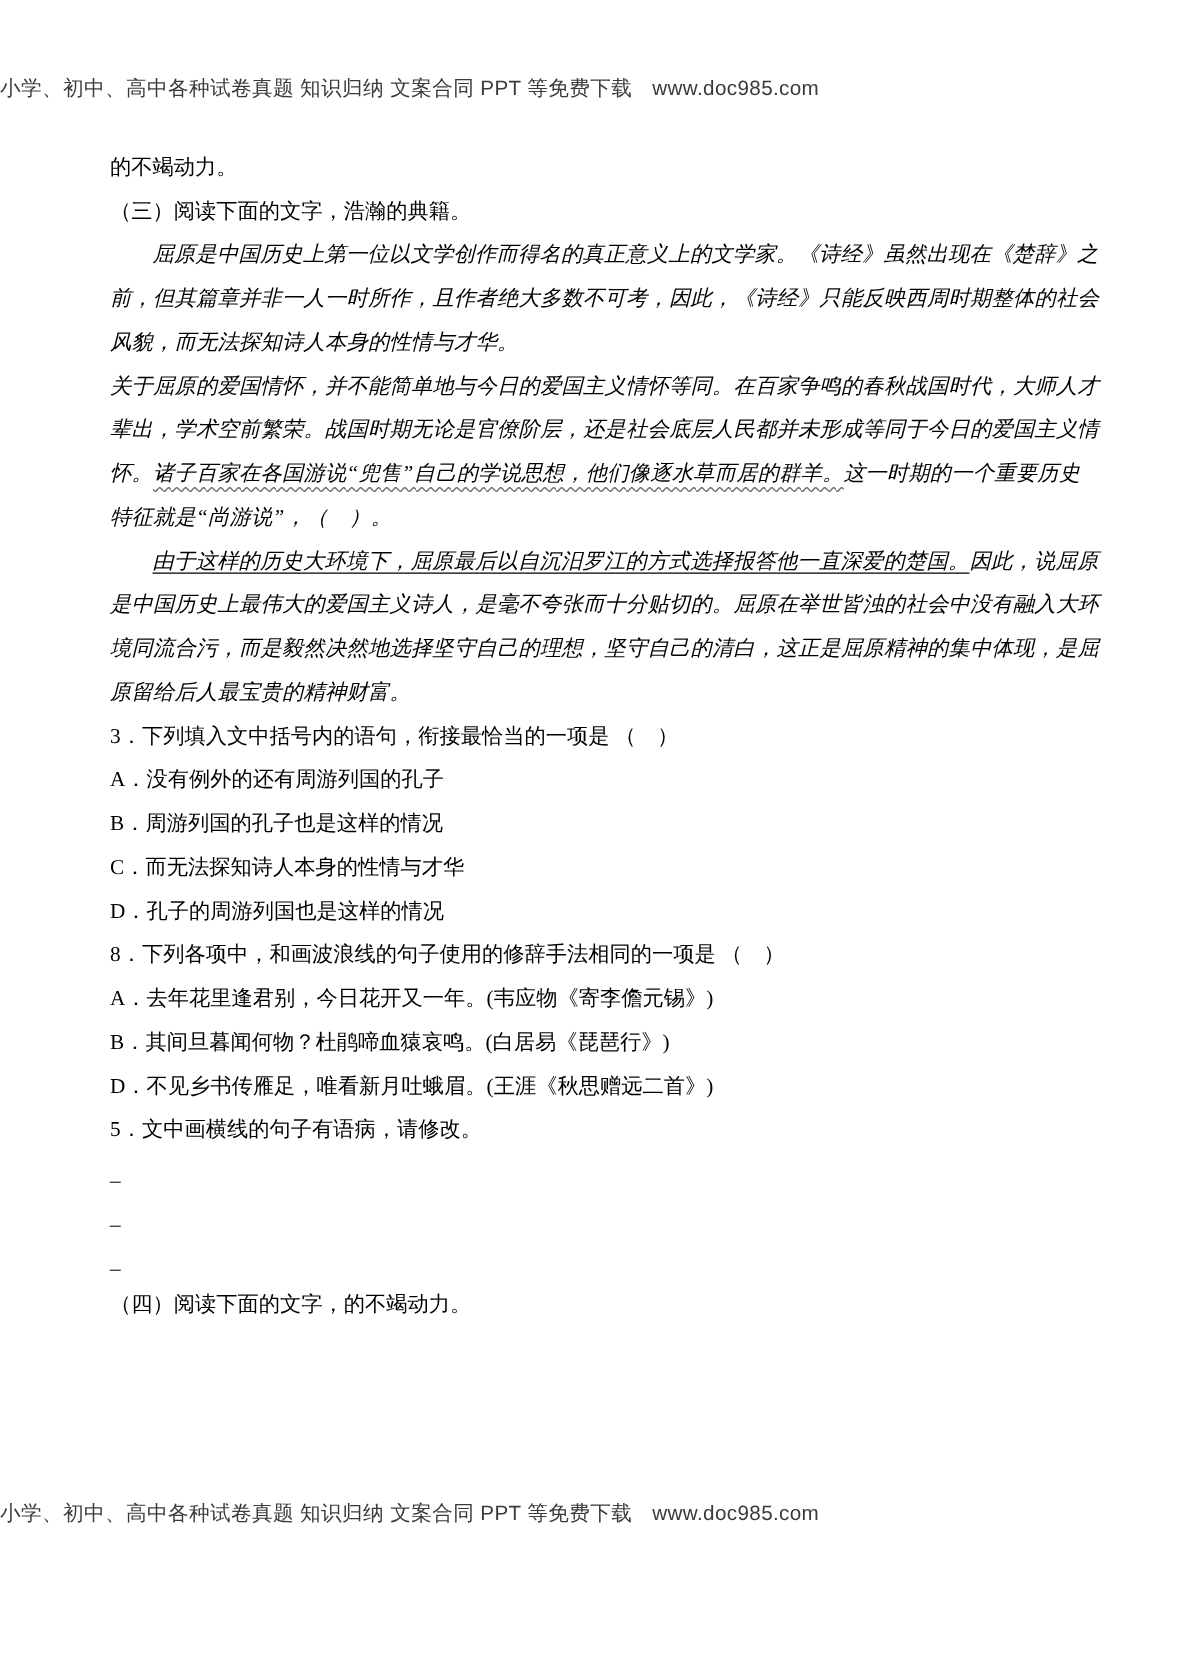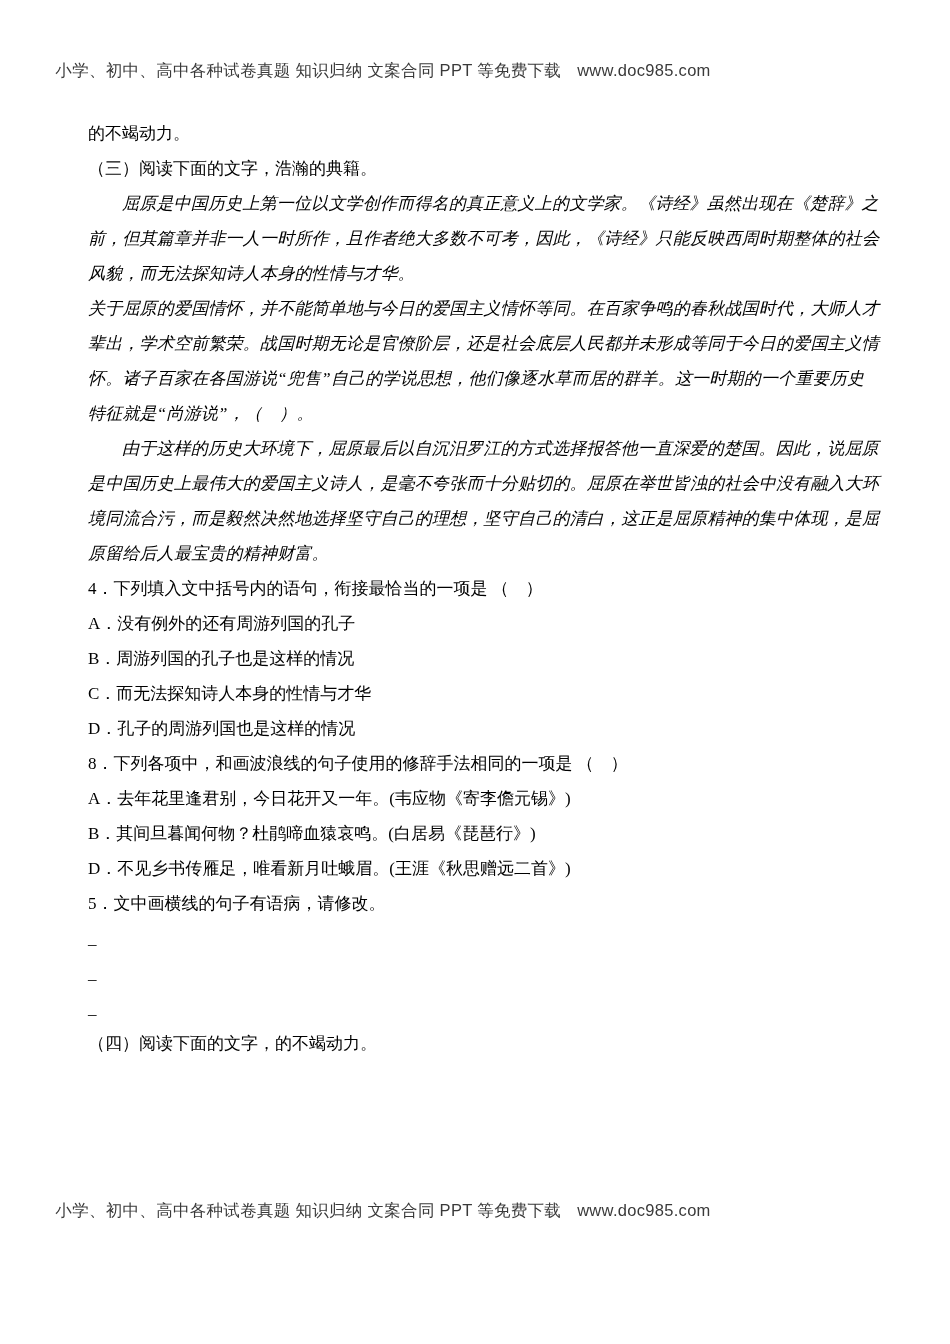--- a/index.html
+++ b/index.html
@@ -6,21 +6,21 @@
   body {
     width: 950px; height: 1344px;
     background: #ffffff;
     position: relative;
     overflow: hidden;
     color: #000000;
     font-family: "Liberation Serif", "DejaVu Serif", serif;
   }
   .watermark {
     position: absolute; left: 0; width: 766px;
-    text-align: center;
+    text-align: left;
     font-family: "Liberation Sans", "DejaVu Sans", sans-serif;
     font-size: 16.5px;
     color: #3a3a3a;
     letter-spacing: 0.3px;
     white-space: nowrap;
   }
   .watermark-top { top: 60px; }
   .watermark-bottom { top: 1200px; }
   .wm-url { margin-left: 16px; }
   .content {
@@ -38,27 +38,29 @@
   .kai {
     font-style: italic;
     font-size: 17.3px;
     letter-spacing: 0.2px;
   }
   .indent { text-indent: 2em; }
   .mt10 { margin-top: 10px; }
   .mt8  { margin-top: 8px; }
   .mt4  { margin-top: 4px; }
   .wavy {
+    text-decoration: underline;
     text-decoration-style: wavy;
     text-decoration-thickness: 1px;
     text-decoration-color: #6f6f6f;
     text-underline-offset: 5px;
     margin-top: 40px;
   }
   .uline {
+    text-decoration: underline;
     text-decoration-style: solid;
     text-decoration-thickness: 1px;
     text-decoration-color: #000;
     text-underline-offset: 4px;
     text-align: right;
   }
   .blank { letter-spacing: 0; }
 </style>
 </head>
 <body>
@@ -72,21 +74,21 @@
   <p>的不竭动力。</p>
 
   <p>（三）阅读下面的文字，浩瀚的典籍。</p>
 
   <p class="kai indent mt10">屈原是中国历史上第一位以文学创作而得名的真正意义上的文学家。《诗经》虽然出现在《楚辞》之前，但其篇章并非一人一时所作，且作者绝大多数不可考，因此，《诗经》只能反映西周时期整体的社会风貌，而无法探知诗人本身的性情与才华。</p>
 
   <p class="kai"><span>关于屈原的爱国情怀，并不能简单地与今日的爱国主义情怀等同。在百家争鸣的春秋战国时代，大师人才辈出，学术空前繁荣。战国时期无论是官僚阶层，还是社会底层人民都并未形成等同于今日的爱国主义情怀。</span><span class="wavy">诸子百家在各国游说“兜售”自己的学说思想，他们像逐水草而居的群羊。</span><span>这一时期的一个重要历史特征就是“尚游说”，（　）。</span></p>
 
   <p class="kai indent mt8"><span class="uline">由于这样的历史大环境下，屈原最后以自沉汨罗江的方式选择报答他一直深爱的楚国。</span><span>因此，说屈原是中国历史上最伟大的爱国主义诗人，是毫不夸张而十分贴切的。屈原在举世皆浊的社会中没有融入大环境同流合污，而是毅然决然地选择坚守自己的理想，坚守自己的清白，这正是屈原精神的集中体现，是屈原留给后人最宝贵的精神财富。</span></p>
 
-  <p>4．下列填入文中括号内的语句，衔接最恰当的一项是 （　）</p>
+  <p>3．下列填入文中括号内的语句，衔接最恰当的一项是 （　）</p>
   <p>A．没有例外的还有周游列国的孔子</p>
   <p>B．周游列国的孔子也是这样的情况</p>
   <p>C．而无法探知诗人本身的性情与才华</p>
   <p>D．孔子的周游列国也是这样的情况</p>
 
   <p>8．下列各项中，和画波浪线的句子使用的修辞手法相同的一项是 （　）</p>
   <p>A．去年花里逢君别，今日花开又一年。(韦应物《寄李儋元锡》)</p>
   <p>B．其间旦暮闻何物？杜鹃啼血猿哀鸣。(白居易《琵琶行》)</p>
   <p>D．不见乡书传雁足，唯看新月吐蛾眉。(王涯《秋思赠远二首》)</p>
 

